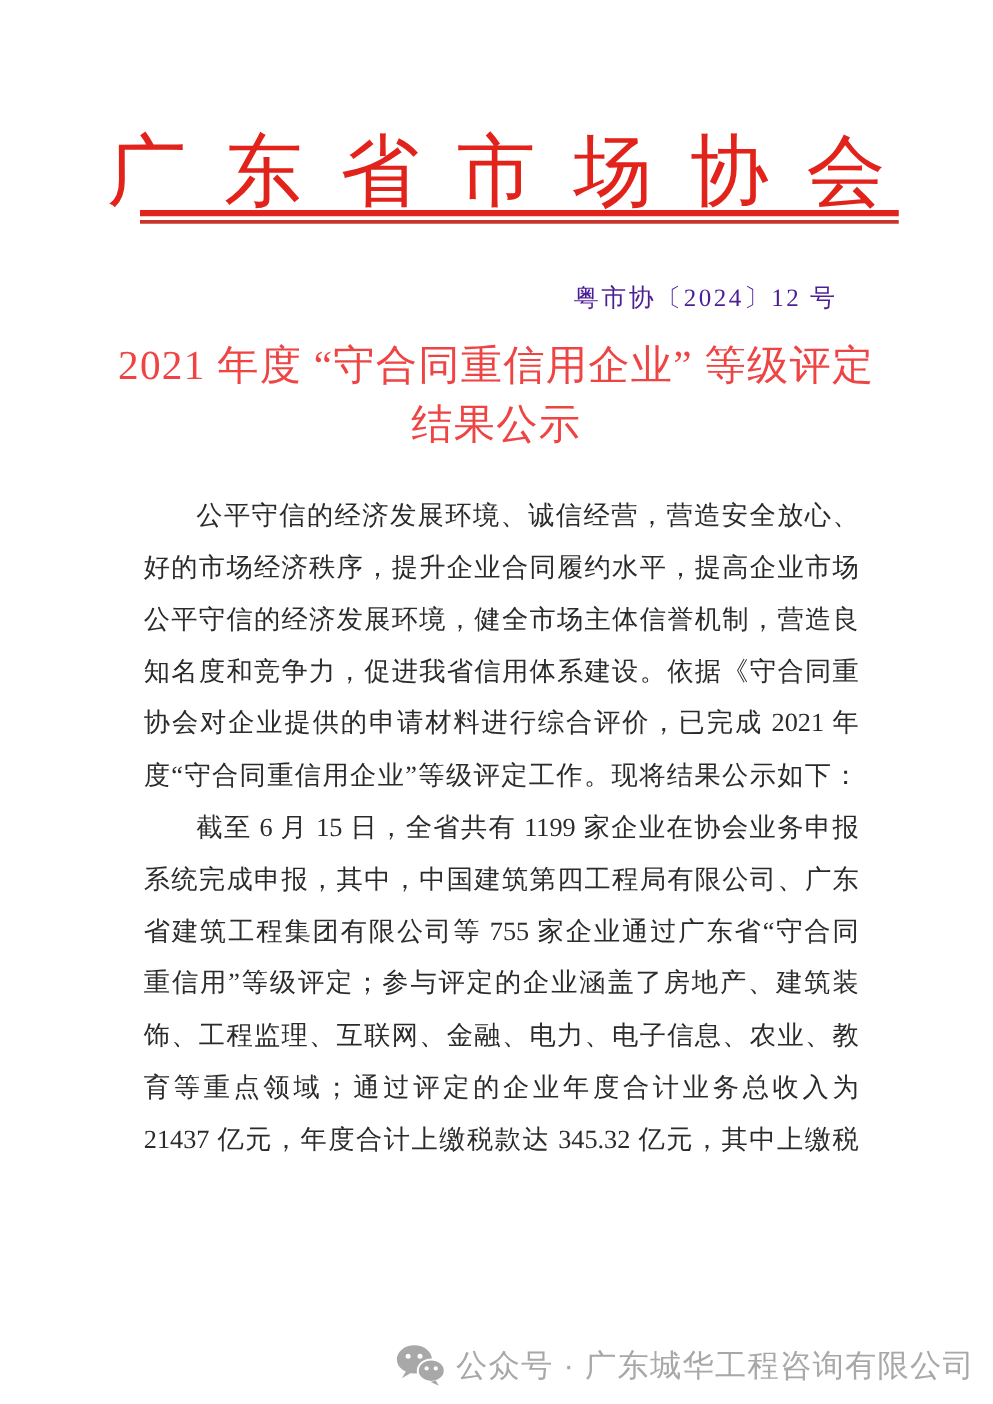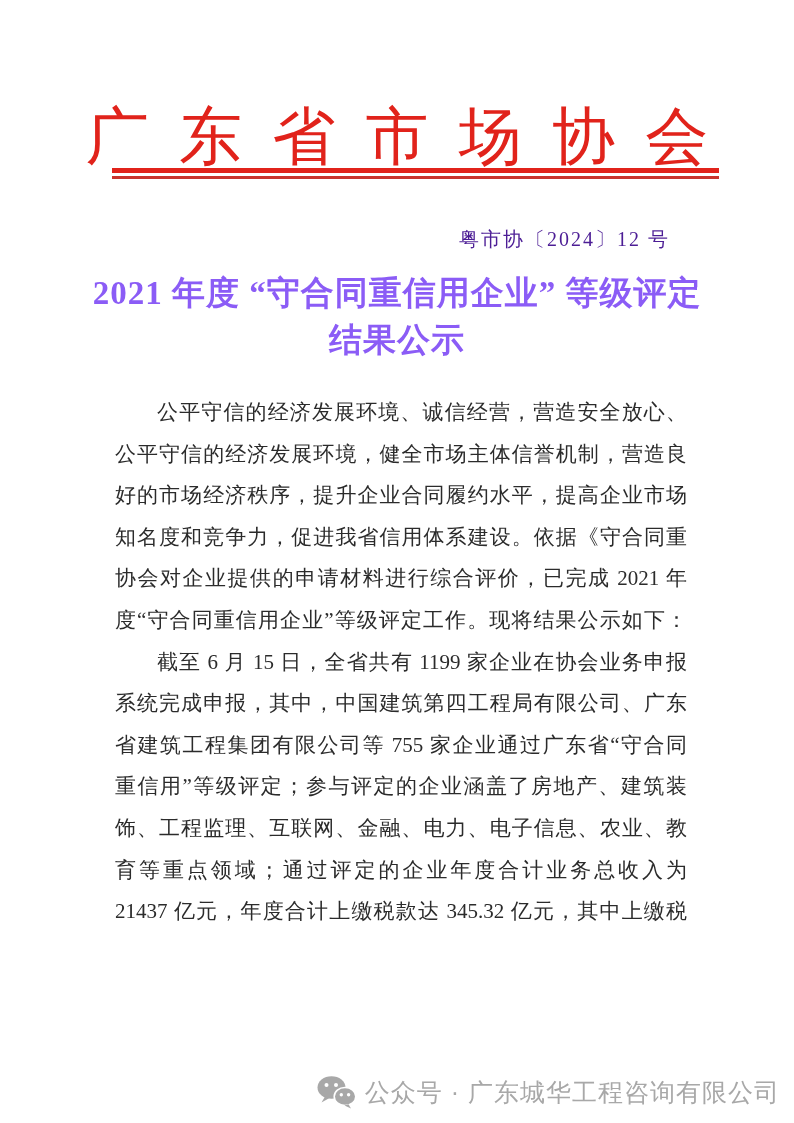--- a/index.html
+++ b/index.html
@@ -53,22 +53,22 @@
     margin-top: 32px;
   }
 
   
   .doc-title {
     position: absolute;
     top: 270px;
     left: 60px;
     width: 674px;
     text-align: center;
-    font-weight: bold;
-    color: #8b5cf6;
+    font-weight: normal;
+    color: #ef4444;
     font-size: 33px;
     line-height: 47px;
     letter-spacing: 1px;
   }
 
   
   .body-text {
     position: absolute;
     top: 392px;
     left: 115px;
@@ -121,22 +121,22 @@
 
   <div class="doc-number">粤市协〔2024〕12 号</div>
 
   <div class="doc-title">
     <div>2021 年度 “守合同重信用企业” 等级评定</div>
     <div>结果公示</div>
   </div>
 
   <div class="body-text">
     <div class="bline indent">公平守信的经济发展环境、诚信经营，营造安全放心、</div>
+    <div class="bline">好的市场经济秩序，提升企业合同履约水平，提高企业市场</div>
     <div class="bline">公平守信的经济发展环境，健全市场主体信誉机制，营造良</div>
-    <div class="bline">好的市场经济秩序，提升企业合同履约水平，提高企业市场</div>
     <div class="bline">知名度和竞争力，促进我省信用体系建设。依据《守合同重</div>
     <div class="bline">协会对企业提供的申请材料进行综合评价，已完成 2021 年</div>
     <div class="bline">度“守合同重信用企业”等级评定工作。现将结果公示如下：</div>
     <div class="bline indent">截至 6 月 15 日，全省共有 1199 家企业在协会业务申报</div>
     <div class="bline">系统完成申报，其中，中国建筑第四工程局有限公司、广东</div>
     <div class="bline">省建筑工程集团有限公司等 755 家企业通过广东省“守合同</div>
     <div class="bline">重信用”等级评定；参与评定的企业涵盖了房地产、建筑装</div>
     <div class="bline">饰、工程监理、互联网、金融、电力、电子信息、农业、教</div>
     <div class="bline">育等重点领域；通过评定的企业年度合计业务总收入为</div>
     <div class="bline">21437 亿元，年度合计上缴税款达 345.32 亿元，其中上缴税</div>

